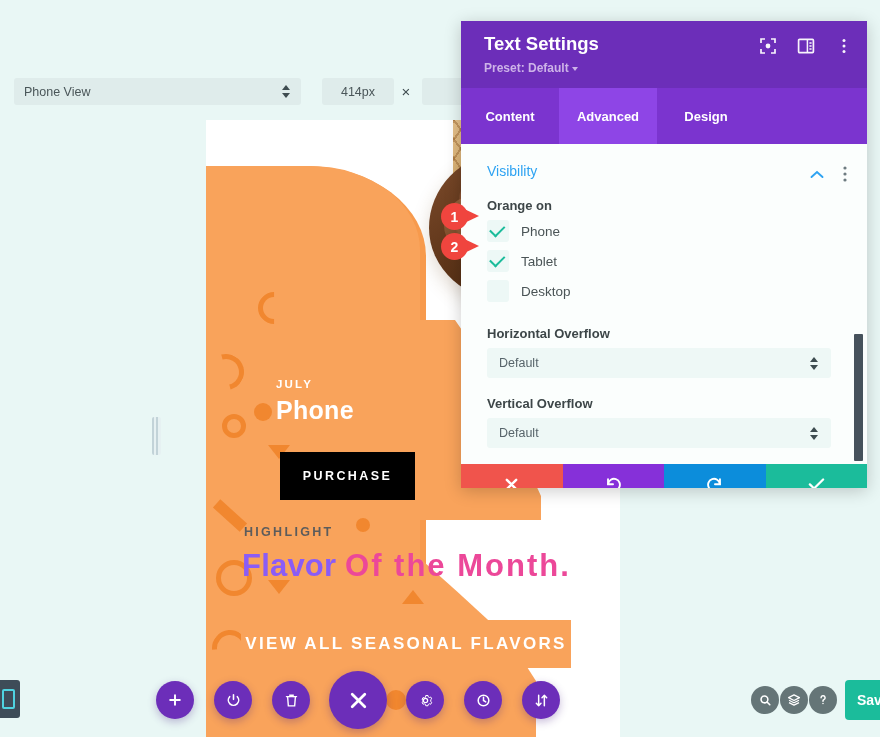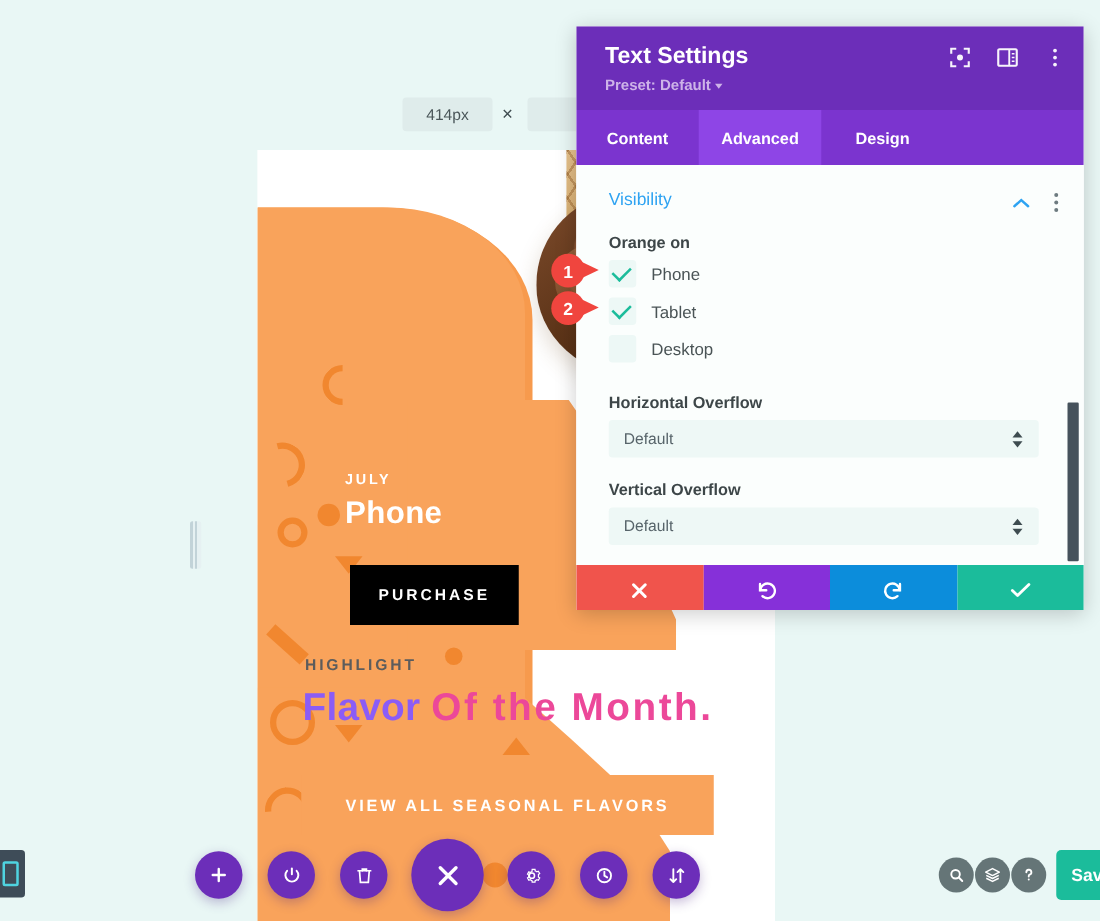--- a/index.html
+++ b/index.html
@@ -194,21 +194,21 @@
   .pv-flavor {
     position: absolute; left: 36px; top: 428px;
     font-size: 31px; letter-spacing: .2px; white-space: nowrap;
   }
   .pv-flavor b { color: #8b5cf6; font-weight: bold; }
   .pv-flavor span { color: #ec4899; font-weight: bold; letter-spacing: 2px; }
   .pv-cta {
     position: absolute; left: 35px; top: 500px;
     width: 330px; height: 48px;
     background: #f9a35b;
-    color: #ffffff; font-size: 13px; font-weight: bold;
+    color: #ffffff; font-size: 17px; font-weight: bold;
     letter-spacing: 2.3px;
     display: flex; align-items: center; justify-content: center;
   }
 
   
   .resize-handle {
     position: absolute; left: 152px; top: 417px;
     width: 9px; height: 38px;
     background: linear-gradient(90deg,#c2d3d8 0 2px, #e6f1f2 2px 4px, #c2d3d8 4px 6px, #e6f1f2 6px 9px);
     border-radius: 2px;
@@ -242,21 +242,21 @@
     border-right: 3.5px solid transparent;
     border-top: 4px solid #cdb3e8;
     vertical-align: middle;
   }
   .head-icons {
     position: absolute; right: 14px; top: 16px;
     display: flex; align-items: center; gap: 20px;
   }
   .hicon { width: 18px; height: 18px; opacity: .95; }
 
-  .tabs { display: flex; height: 44px; background: #7b34cf; }
+  .tabs { display: flex; height: 56px; background: #7b34cf; }
   .tab {
     flex: 0 0 auto; width: 98px;
     display: flex; align-items: center; justify-content: center;
     color: #ffffff; font-size: 13px; font-weight: bold;
   }
   .tab.active { background: #8e45e6; }
   .tab-filler { flex: 1; }
 
   .modal-body {
     position: relative;
@@ -396,20 +396,24 @@
     border-radius: 2px;
   }
   svg { display: block; }
 </style>
 </head>
 <body>
 
 <div id="root">
 
   <div class="toolbar">
+    <div class="tb-select">
+      <span class="lbl">Phone View</span>
+      <span class="stepper"></span>
+    </div>
     <div class="tb-size">
       <span>414px</span>
     </div>
     <div class="tb-x">×</div>
     <div class="tb-size2"></div>
   </div>
 
   <div class="canvas">
 
     <div class="hero-img">

